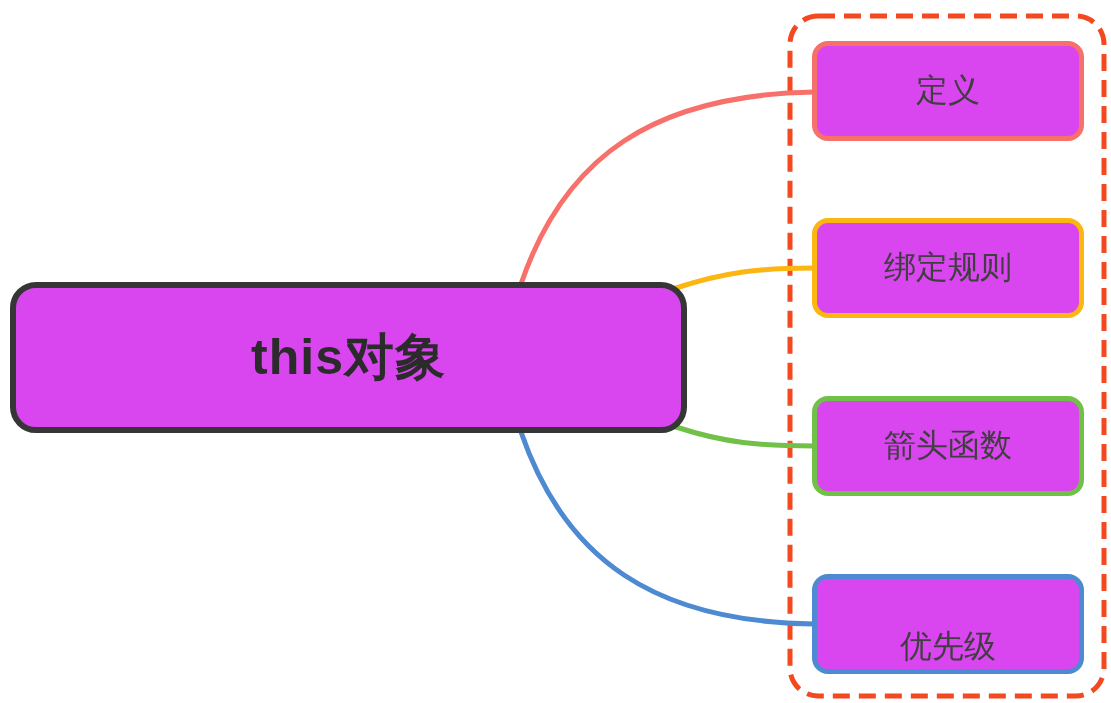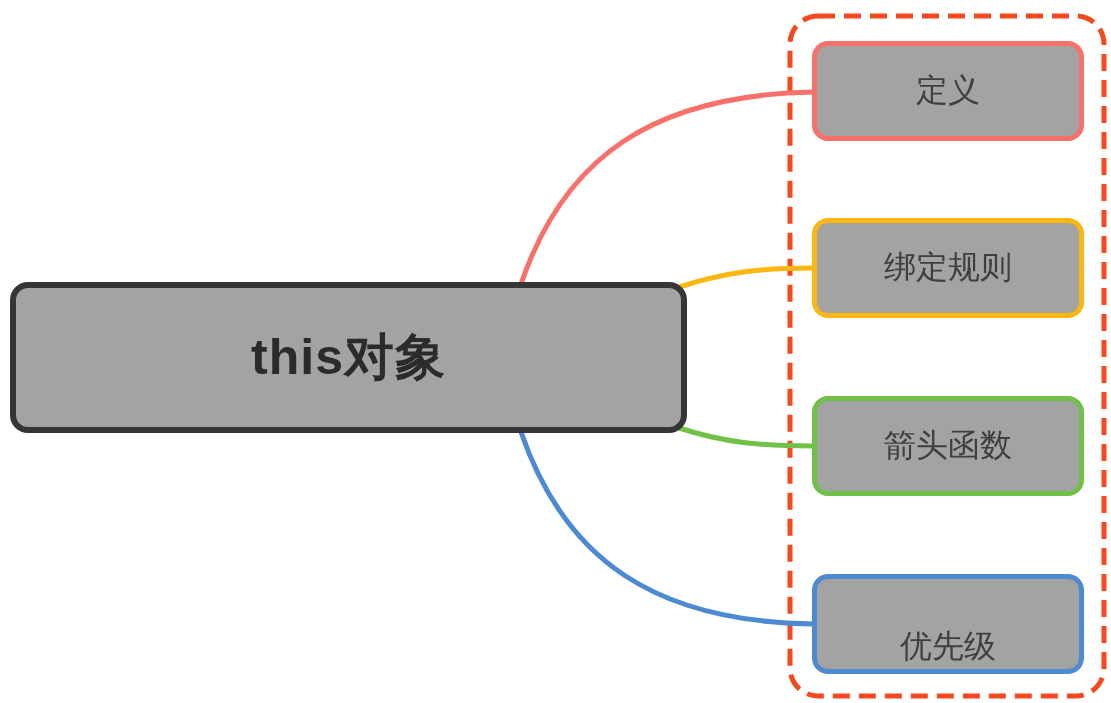--- a/index.html
+++ b/index.html
@@ -18,33 +18,33 @@
   .edges {
     position: absolute;
     left: 0;
     top: 0;
     width: 1111px;
     height: 703px;
   }
   .node {
     position: absolute;
     box-sizing: border-box;
-    background: #a3a3a3;
+    background: #d946ef;
     display: flex;
     align-items: center;
     justify-content: center;
     border-style: solid;
   }
   .root-node {
     left: 10px;
     top: 282px;
     width: 677px;
     height: 151px;
     border-width: 6px;
-    border-radius: 18px;
+    border-radius: 26px;
     font-size: 50px;
     font-weight: bold;
     letter-spacing: 1px;
   }
   .child-node {
     left: 812px;
     width: 272px;
     height: 100px;
     border-width: 5px;
     border-radius: 16px;

